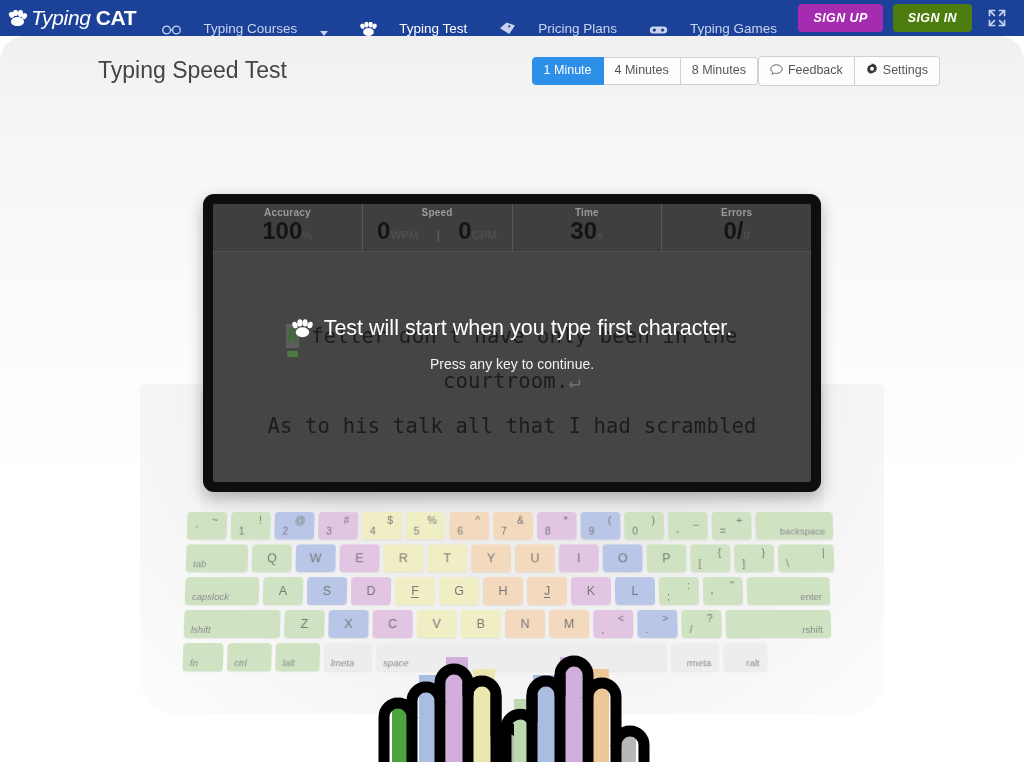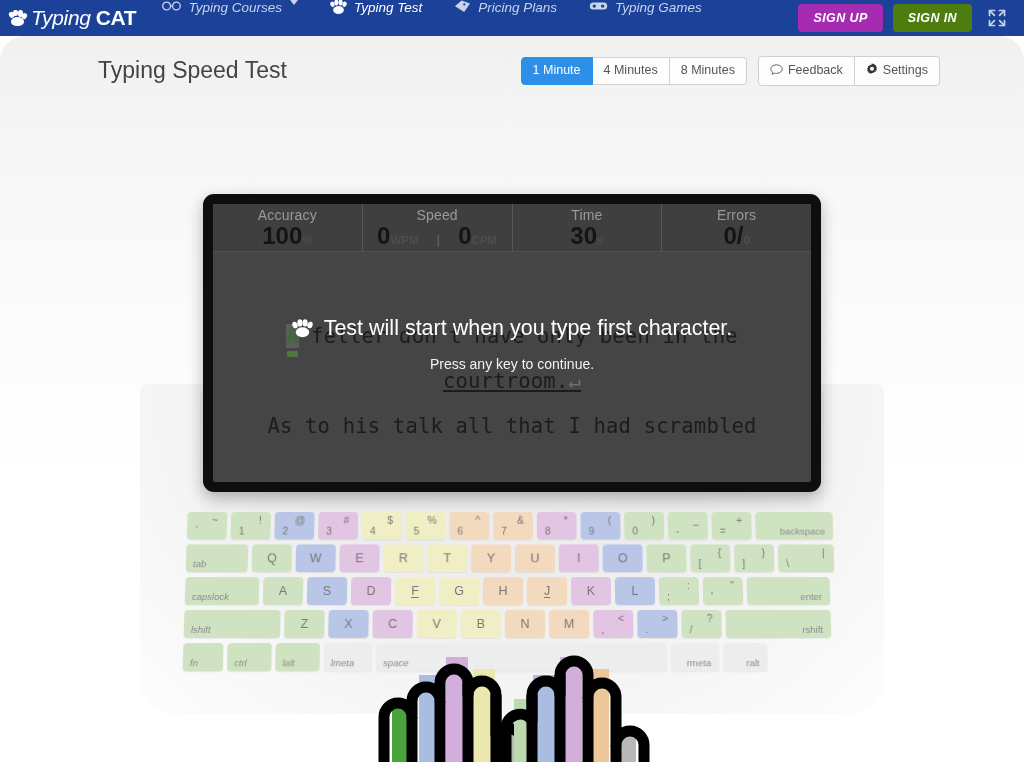--- a/index.html
+++ b/index.html
@@ -34,28 +34,27 @@
     position: absolute; background: #fff; border-radius: 50%;
   }
   .paw i:nth-child(1) { width: 4.5px; height: 6px; left: 0.5px; top: 2.5px; transform: rotate(-22deg); }
   .paw i:nth-child(2) { width: 4.5px; height: 6.5px; left: 5.3px; top: 0.3px; }
   .paw i:nth-child(3) { width: 4.5px; height: 6.5px; left: 10px; top: 0.8px; }
   .paw i:nth-child(4) { width: 4.5px; height: 6px; left: 14px; top: 3px; transform: rotate(22deg); }
   .paw i:nth-child(5) { width: 13px; height: 9px; left: 2.5px; top: 7.5px; border-radius: 50% 50% 45% 45%; }
 
   .navitems { display: flex; align-items: center; height: 100%; }
   .navitem {
-    display: flex; align-items: flex-start; gap: 7px;
+    display: flex; align-items: flex-end; gap: 22px;
     color: #c7d4ec;
     font-size: 13.5px;
     padding: 0 16px;
     height: 100%;
     cursor: pointer;
     white-space: nowrap;
-    font-style: italic;
   }
   .navitem.active { color: #ffffff; }
   .navitem .caret {
     width: 0; height: 0; border-left: 4px solid transparent;
     border-right: 4px solid transparent; border-top: 5px solid currentColor;
     margin-left: 1px;
   }
   .nav-ico { display: inline-flex; align-items: center; }
 
   .nav-right { margin-left: auto; display: flex; align-items: center; gap: 10px; }
@@ -75,21 +74,21 @@
     background: linear-gradient(180deg,#f0f0f0 0%, #f6f6f6 14%, #fbfbfb 38%, #ffffff 62%);
     border-radius: 25px;
   }
   .page-head {
     display: flex; align-items: center;
     padding: 20px 84px 0 98px;
   }
   .page-title {
     font-size: 23px; color: #444; font-weight: normal;
   }
-  .tabs { margin-left: auto; display: flex; align-items: center; gap: 11px; }
+  .tabs { margin-left: auto; display: flex; align-items: center; }
   .btn-group { display: flex; }
   .tbtn {
     font-size: 12.5px; color: #555;
     background: #fdfdfd;
     border: 1px solid #d0d0d0;
     padding: 6px 11px;
     cursor: pointer;
     white-space: nowrap;
     display: flex; align-items: center; gap: 5px;
     line-height: 1.1;
@@ -143,21 +142,21 @@
     border-bottom: 1px solid #4f4f4f;
   }
   .stat {
     flex: 1;
     position: relative;
     text-align: center;
     padding-top: 3px;
     border-right: 1px solid #585858;
   }
   .stat:last-child { border-right: none; }
-  .stat-label { font-size: 14px; color: #9a9a9a; font-weight: normal; letter-spacing: .2px; }
+  .stat-label { font-size: 10px; color: #9a9a9a; font-weight: bold; letter-spacing: .2px; }
   .stat-val {
     font-size: 24px; color: #141414; font-weight: bold; line-height: 1.05;
   }
   .stat-unit { font-size: 11.5px; color: #4e4e4e; font-weight: bold; }
   .stat.speed .dual { display: flex; justify-content: center; align-items: baseline; gap: 0; }
   .stat.speed .sep { color: #5b5b5b; font-size: 13px; padding: 0 18px; }
 
   
   .text-area {
     padding: 62px 14px 0 14px;
@@ -172,21 +171,21 @@
     color: #3c6b33;
     background: #5d5d5d;
     position: relative;
     font-weight: bold;
   }
   .cur::after {
     content: ""; position: absolute; left: 1px; right: 1px; bottom: -9px;
     height: 6px; background: #4a7a3f; border-radius: 1px;
   }
   .ret { color: #6f6f6f; }
-  .line2 { white-space: pre; text-decoration: underline; }
+  .line2 { white-space: pre; }
 
   
   .overlay {
     position: absolute; left: 0; right: 0; top: 112px;
     text-align: center;
     pointer-events: none;
   }
   .ov-main {
     color: #fff; font-size: 21.5px;
     display: flex; align-items: center; justify-content: center; gap: 11px;

